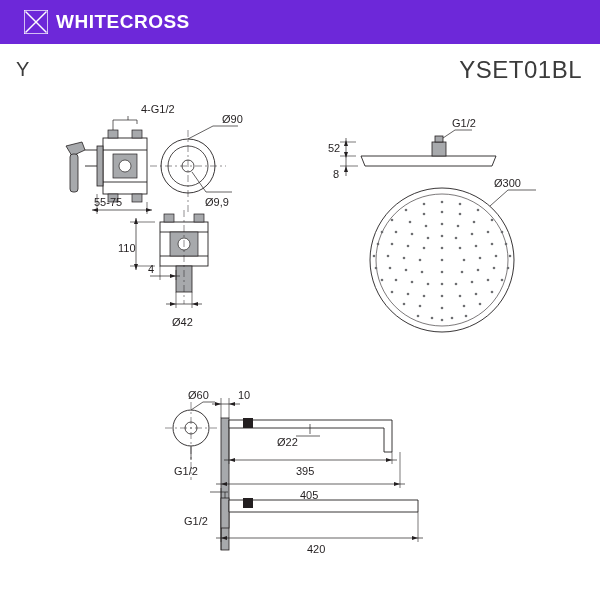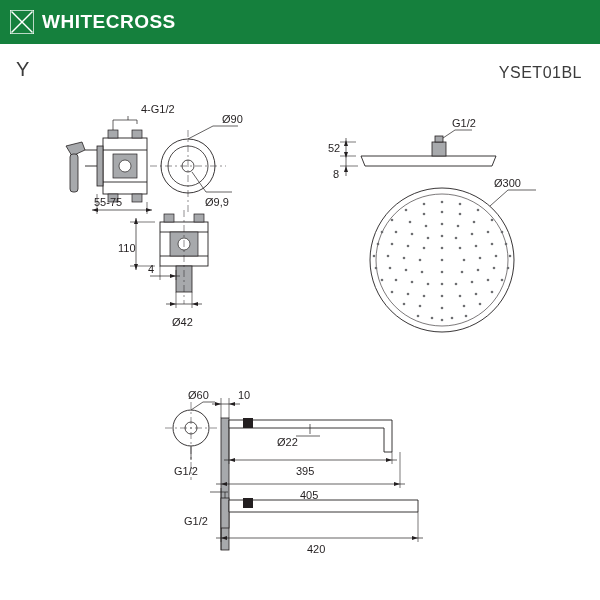--- a/index.html
+++ b/index.html
@@ -14,24 +14,24 @@
     color: #231f20;
     position: relative;
     overflow: hidden;
   }
   
   .header-bar {
     position: absolute;
     left: 0; top: 0;
     width: 600px;
     height: 44px;
-    background: #15803d;
+    background: #6d28d9;
     display: flex;
     align-items: center;
-    padding-left: 10px;
+    padding-left: 24px;
     box-sizing: border-box;
   }
   .logo-mark {
     width: 24px;
     height: 24px;
     position: relative;
     margin-right: 8px;
     flex: 0 0 auto;
   }
   .logo-mark svg { display: block; }
@@ -42,22 +42,22 @@
     font-weight: 700;
   }
   .series-label {
     position: absolute;
     left: 16px; top: 58px;
     font-size: 20px;
     color: #3b3b3b;
   }
   .model-label {
     position: absolute;
-    right: 18px; top: 64px;
-    font-size: 16px;
+    right: 18px; top: 56px;
+    font-size: 24px;
     color: #3b3b3b;
     letter-spacing: 0.5px;
     margin-left: 20px;
   }
   
   .canvas {
     position: absolute;
     left: 0; top: 80px;
     width: 600px;
     height: 504px;

